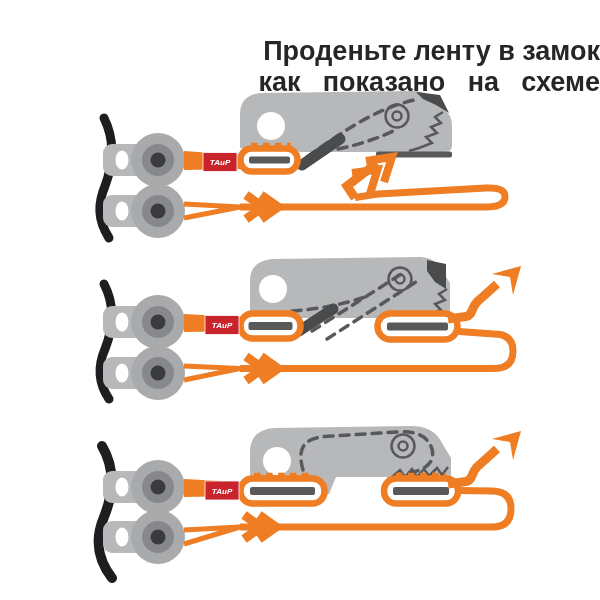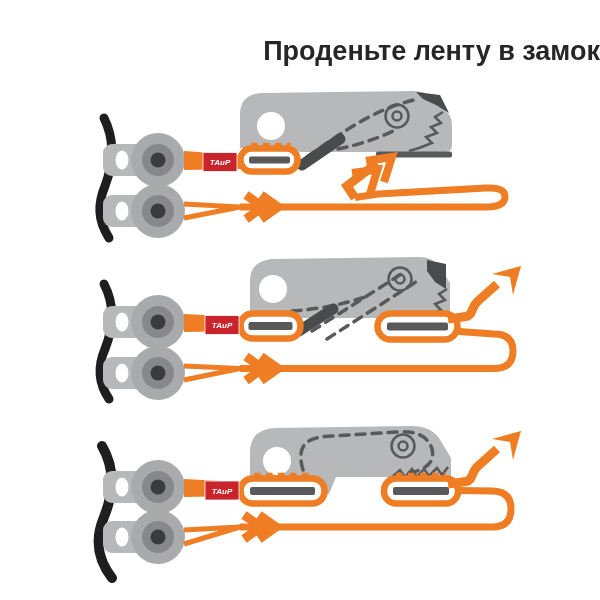--- a/index.html
+++ b/index.html
@@ -33,20 +33,21 @@
   .badge{fill:var(--red);stroke:#fff;stroke-width:0.8;}
   .badge-text{fill:#fff;font:italic 700 8px "Liberation Sans",sans-serif;text-anchor:middle;}
 </style>
 </head>
 <body>
 
 <div id="stage">
 
   <div id="title">
     <div class="l1">Проденьте ленту в замок</div>
+    <div class="l2">как показано на схеме</div>
   </div>
 
   <svg width="600" height="600" viewBox="0 0 600 600">
     <defs>
       <g id="chain-link">
         <rect x="-55" y="-16" width="62" height="32" rx="9" class="link-body"></rect>
         <ellipse cx="-36" cy="0" rx="6.5" ry="9.5" class="hole"></ellipse>
         <rect x="-24" y="-8.5" width="17" height="17" rx="4" class="hole"></rect>
         <circle r="27" class="ring-outer"></circle>
         <circle r="16" class="ring-mid"></circle>

